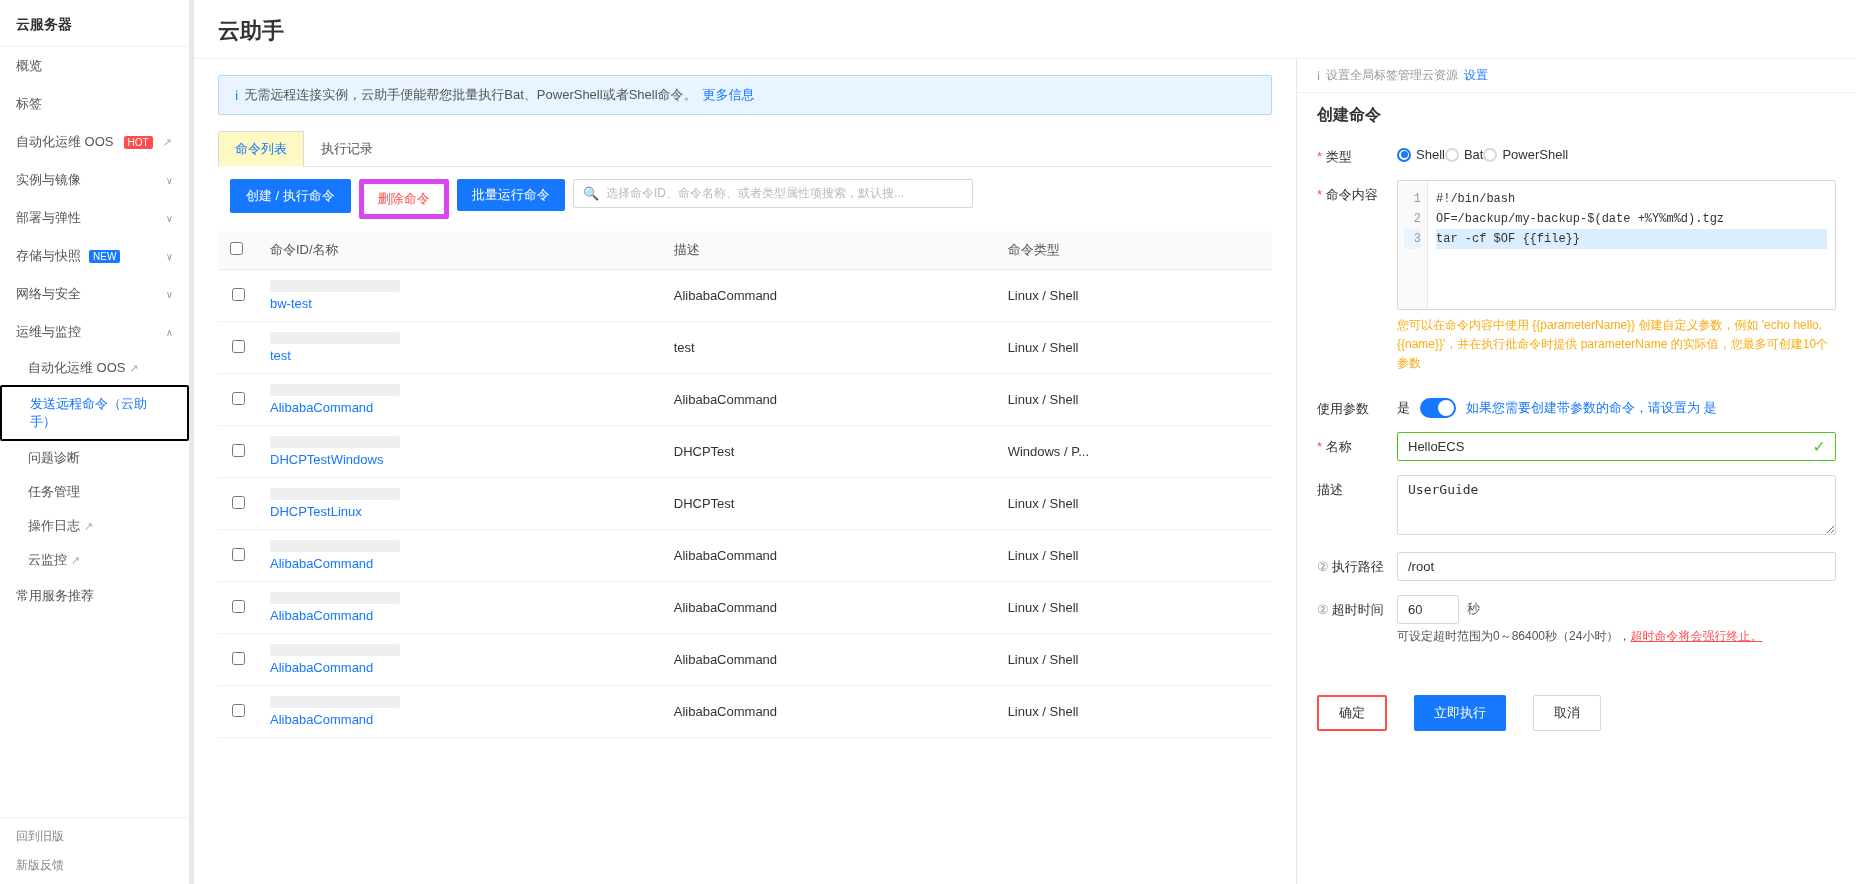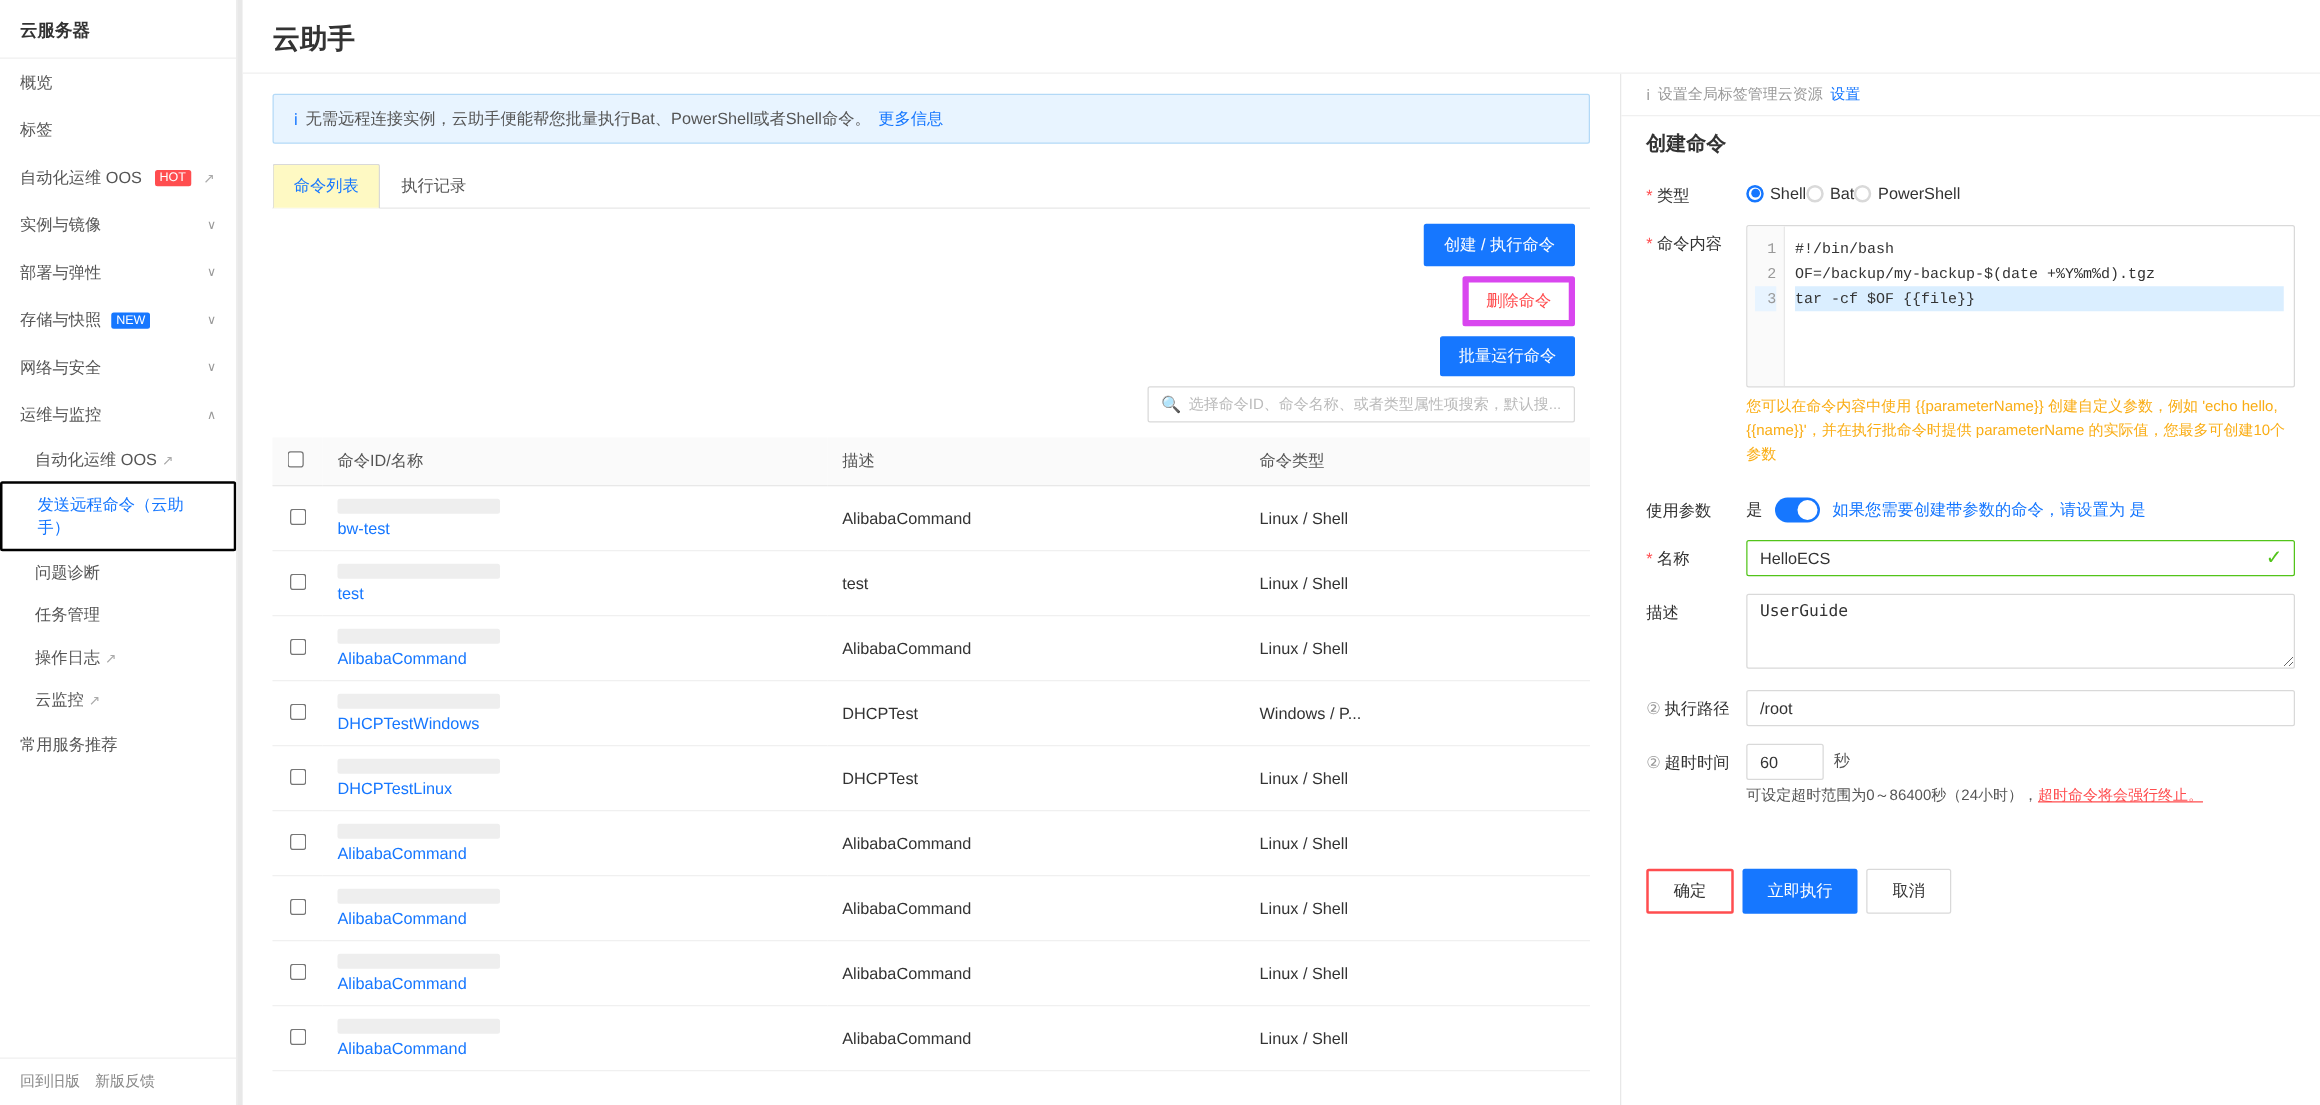--- a/index.html
+++ b/index.html
@@ -8,40 +8,40 @@
     
     .sidebar { width: 190px; background: #fff; border-right: 1px solid #e8e8e8; display: flex; flex-direction: column; flex-shrink: 0; overflow-y: auto; }
     .sidebar-top { padding: 16px 16px 12px; font-size: 14px; font-weight: 600; color: #333; border-bottom: 1px solid #f0f0f0; }
     .sidebar-item { padding: 10px 16px; cursor: pointer; color: #555; font-size: 13px; display: flex; align-items: center; gap: 6px; }
     .sidebar-section { padding: 10px 16px; font-size: 13px; color: #555; cursor: pointer; display: flex; align-items: center; justify-content: space-between; }
     .sidebar-section.expanded { font-weight: 500; }
     .sidebar-sub { padding: 8px 16px 8px 28px; color: #555; font-size: 13px; cursor: pointer; }
     .sidebar-sub.active { color: #1677ff; }
     .hot-badge { background: #ff4d4f; color: #fff; font-size: 10px; padding: 1px 4px; border-radius: 2px; margin-left: 4px; }
     .new-badge { background: #1677ff; color: #fff; font-size: 10px; padding: 1px 4px; border-radius: 2px; margin-left: 4px; }
-    .sidebar-bottom { margin-top: auto; border-top: 1px solid #f0f0f0; padding: 10px 16px; display: flex; gap: 12px; font-size: 12px; color: #888; cursor: pointer; }
+    .sidebar-bottom { margin-top: auto; border-top: 1px solid #f0f0f0; padding: 10px 16px; display: flex; gap: 12px; font-size: 12px; color: #888; cursor: pointer; flex-direction: column; }
     .chevron { font-size: 10px; color: #999; }
 
     
     .main { flex: 1; display: flex; flex-direction: column; overflow: hidden; }
     .main-header { background: #fff; padding: 16px 24px 12px; border-bottom: 1px solid #f0f0f0; }
     .main-title { font-size: 22px; font-weight: 600; color: #333; }
 
     .main-body { flex: 1; display: flex; overflow: hidden; }
 
     
     .left-panel { flex: 1; padding: 0; overflow-y: auto; background: #fff; }
     .info-banner { background: #e8f4ff; border: 1px solid #b3d9f7; padding: 10px 16px; margin: 16px 24px 0; border-radius: 2px; font-size: 13px; color: #555; display: flex; align-items: center; gap: 6px; }
     .info-banner a { color: #1677ff; text-decoration: none; }
 
     .tabs-bar { display: flex; border-bottom: 1px solid #e8e8e8; margin: 16px 24px 0; gap: 0; }
     .tab { padding: 8px 16px; cursor: pointer; font-size: 13px; color: #555; border: 1px solid transparent; border-bottom: none; margin-bottom: -1px; }
     .tab.active { color: #1677ff; border: 1px solid #d9d9d9; border-bottom: 1px solid #fff; background: #fef9c3; border-radius: 2px 2px 0 0; font-family: Liberation Serif, serif; }
 
-    .toolbar { display: flex; align-items: flex-end; gap: 8px; padding: 12px 36px; flex-direction: column; }
+    .toolbar { display: flex; align-items: flex-start; gap: 8px; padding: 12px 36px; }
     .btn-outlined { background: #fff; color: #ff4d4f; border: 5px solid #d946ef; padding: 6px 14px; border-radius: 2px; cursor: pointer; font-size: 13px; }
     .btn-secondary { background: #fff; color: #333; border: 1px solid #d9d9d9; padding: 6px 14px; border-radius: 2px; cursor: pointer; font-size: 13px; }
     .btn-create { background: #1677ff; color: #fff; border: 2px solid #ff4d4f; padding: 6px 14px; border-radius: 2px; cursor: pointer; font-size: 13px; font-weight: 500; }
     .search-box { display: flex; align-items: center; border: 1px solid #d9d9d9; border-radius: 2px; padding: 5px 10px; gap: 6px; color: #bbb; font-size: 13px; flex: 1; max-width: 400px; background: #fff; }
 
     .table { width: 100%; border-collapse: collapse; }
     .table thead th { background: #fafafa; border-bottom: 1px solid #e8e8e8; padding: 10px 12px; text-align: left; font-weight: 500; color: #555; font-size: 13px; }
     .table tbody tr { border-bottom: 1px solid #f0f0f0; }
     .table tbody td { padding: 10px 12px; font-size: 13px; color: #333; vertical-align: middle; }
     .table-checkbox { width: 40px; text-align: center; }
@@ -82,21 +82,21 @@
     .text-input-with-icon .check-icon { position: absolute; right: 10px; top: 50%; transform: translateY(-50%); color: #52c41a; font-size: 16px; }
     .textarea-input { width: 100%; border: 1px solid #d9d9d9; border-radius: 2px; padding: 6px 10px; font-size: 13px; color: #333; resize: vertical; min-height: 60px; outline: none; }
 
     .timeout-row { display: flex; align-items: center; gap: 8px; }
     .timeout-input { width: 62px; border: 1px solid #d9d9d9; border-radius: 2px; padding: 6px 10px; font-size: 13px; color: #333; }
     .timeout-unit { font-size: 13px; color: #555; }
 
     .timeout-hint { font-size: 12px; color: #555; padding: 4px 0; }
     .timeout-hint a { color: #ff4d4f; }
 
-    .right-panel-footer { padding: 16px 20px; display: flex; gap: 7px; margin-top: 8px; }
+    .right-panel-footer { padding: 16px 20px; display: flex; gap: 27px; margin-top: 8px; }
     .btn-confirm { background: #fff; color: #333; border: 2px solid #ff4d4f; padding: 7px 20px; border-radius: 2px; cursor: pointer; font-size: 13px; font-weight: 500; }
     .btn-execute { background: #1677ff; color: #fff; border: none; padding: 7px 20px; border-radius: 2px; cursor: pointer; font-size: 13px; }
     .btn-cancel { background: #fff; color: #333; border: 1px solid #d9d9d9; padding: 7px 20px; border-radius: 2px; cursor: pointer; font-size: 13px; }
 
     .checkbox-cell input[type=checkbox] { cursor: pointer; }
   </style>
 </head>
 <body>
 
 <div class="sidebar">

